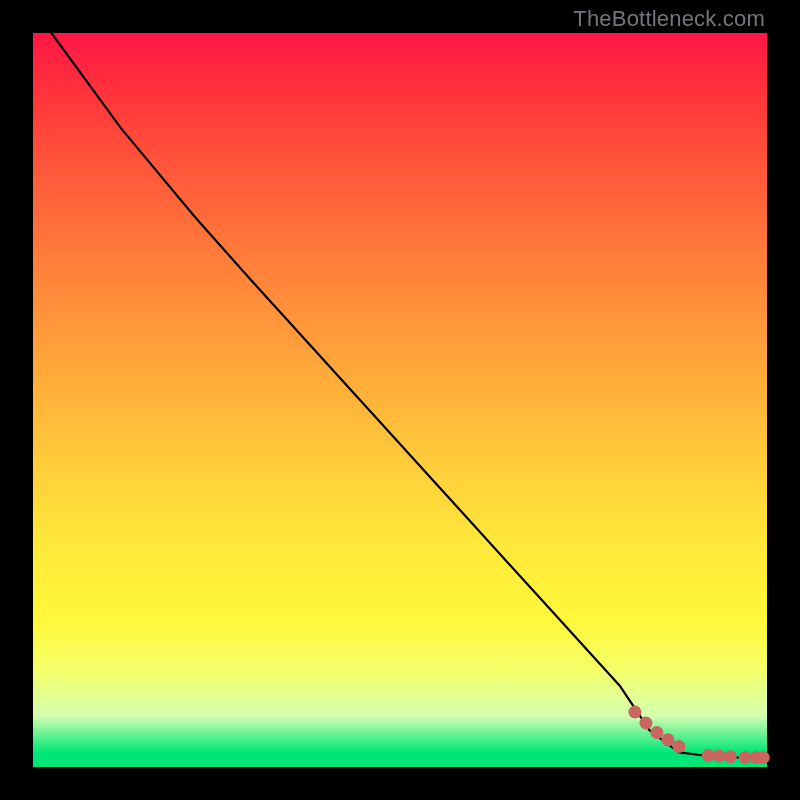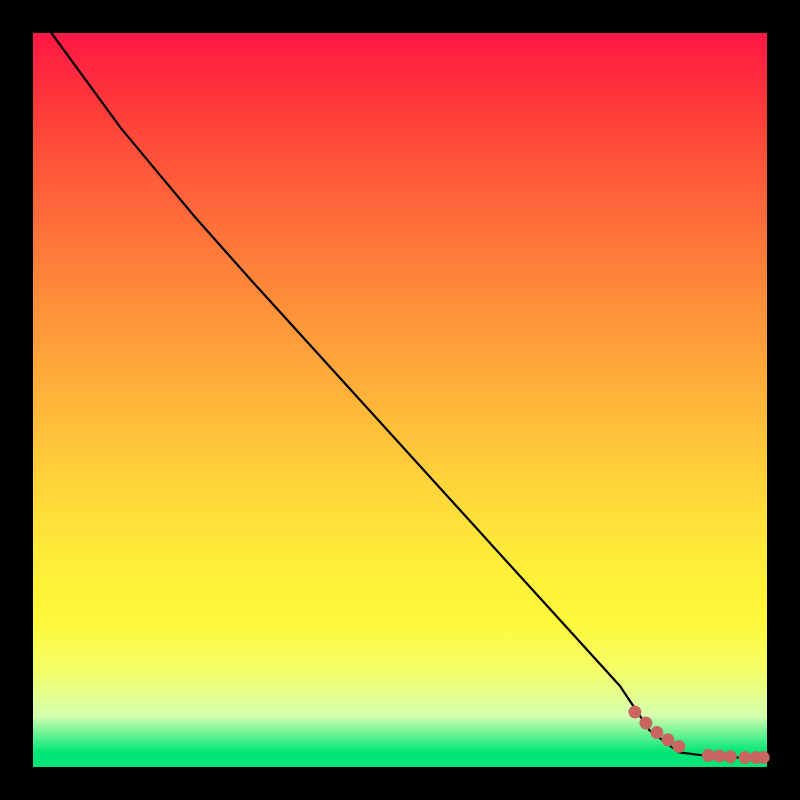--- a/index.html
+++ b/index.html
@@ -69,13 +69,14 @@
         <circle cx="645.9" cy="713.4" r="6.5" fill="#c96660"></circle>
         <circle cx="675.3" cy="722.3" r="6.5" fill="#c96660"></circle>
         <circle cx="686.3" cy="723.0" r="6.5" fill="#c96660"></circle>
         <circle cx="697.3" cy="723.7" r="6.5" fill="#c96660"></circle>
         <circle cx="712.0" cy="724.5" r="6.5" fill="#c96660"></circle>
         <circle cx="723.0" cy="724.5" r="6.5" fill="#c96660"></circle>
         <circle cx="730.3" cy="724.5" r="6.5" fill="#c96660"></circle>
       </g>
   </svg>
 
+  <div class="watermark">TheBottleneck.com</div>
 </div>
 
 </body></html>

